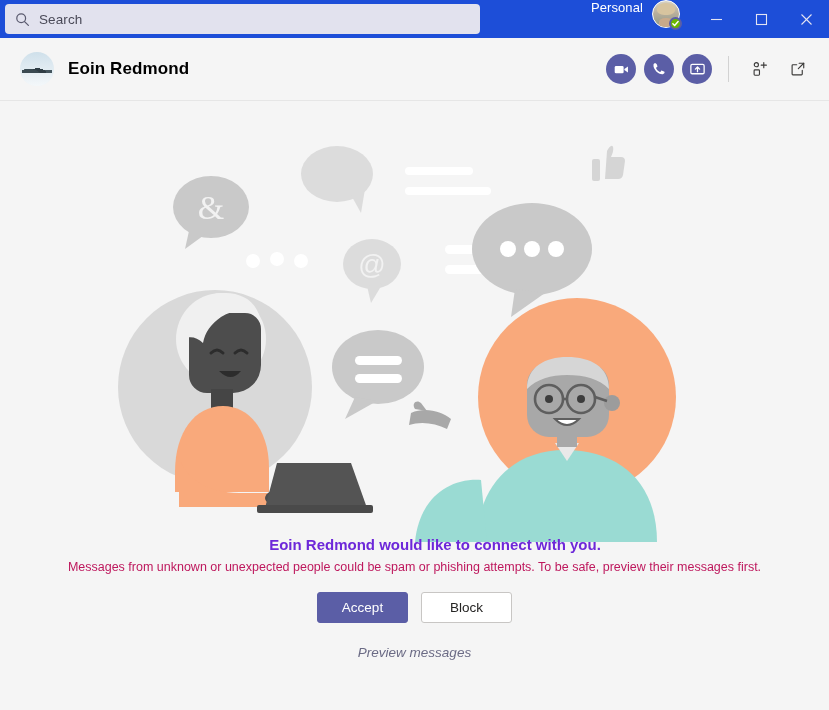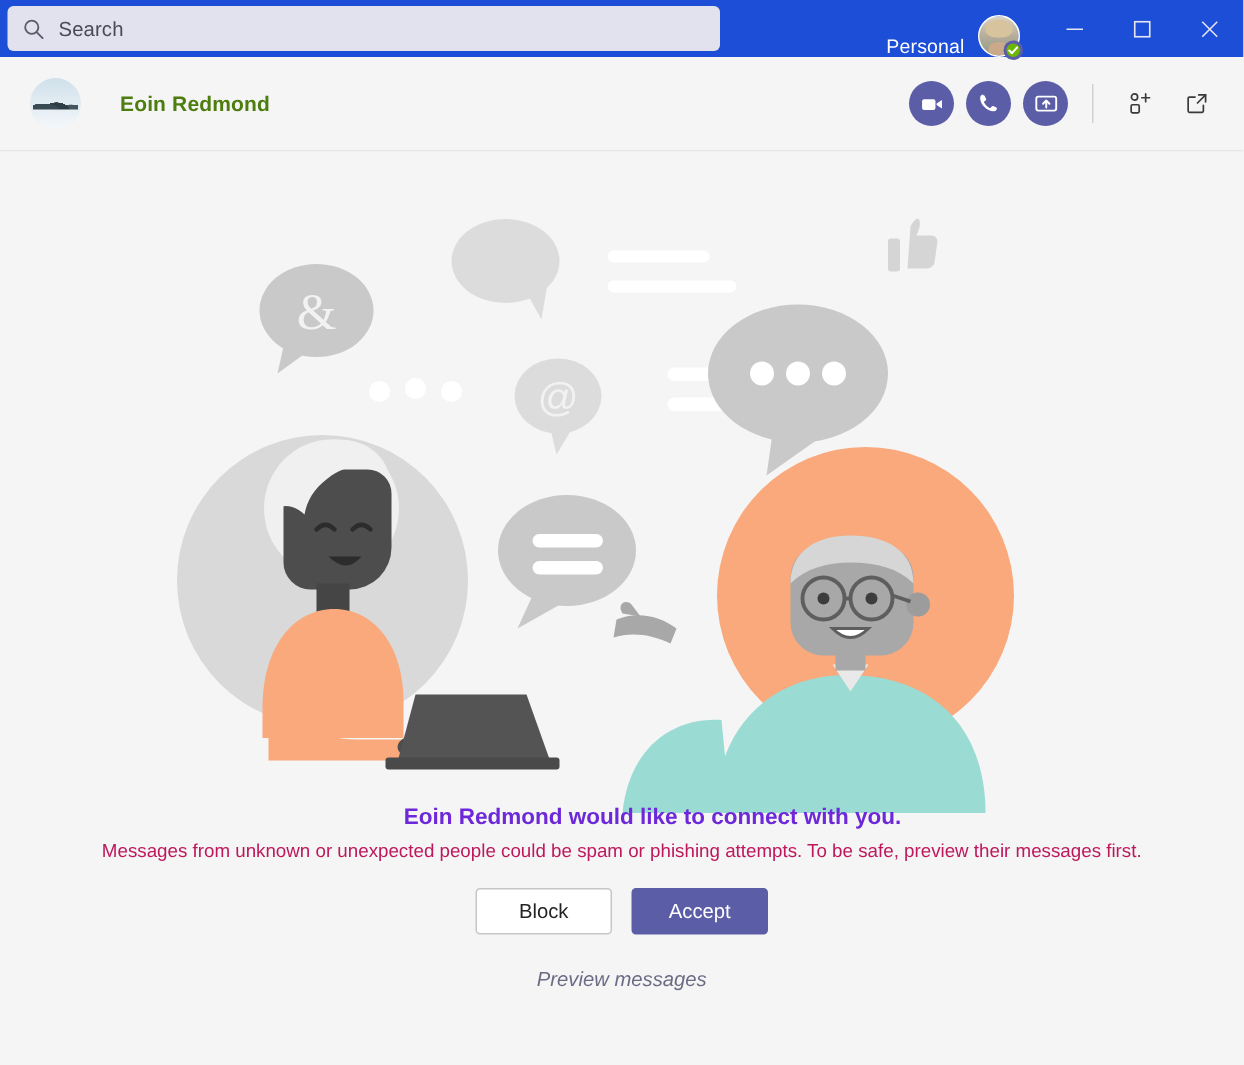--- a/index.html
+++ b/index.html
@@ -37,21 +37,21 @@
   .search-text {
     font-size: 13.5px;
     color: #4a4a58;
     letter-spacing: .1px;
   }
   .tb-right {
     position: absolute;
     right: 0; top: 0;
     height: 38px;
     display: flex;
-    align-items: flex-end;
+    align-items: flex-start;
   }
   .account-label {
     font-size: 13px;
     color: #ffffff;
     margin-right: 9px;
     letter-spacing: .1px;
   }
   .avatar-wrap {
     position: relative;
     width: 28px; height: 28px;
@@ -125,24 +125,24 @@
       radial-gradient(ellipse at 52% 100%, #2f3d45 0 40%, transparent 41%),
       radial-gradient(ellipse at 84% 100%, #44555e 0 30%, transparent 31%);
   }
   .peer-avatar::after {
     content: "";
     position: absolute;
     left: 0; bottom: 0; right: 0; height: 13px;
     background: linear-gradient(180deg,#e6eef4,#f4f8fa);
   }
   .peer-name {
-    font-size: 14px;
+    font-size: 17px;
     font-weight: bold;
-    color: #4d7c0f;
-    margin-left: 26px;
+    color: #000000;
+    margin-left: 14px;
     letter-spacing: .1px;
   }
   .header-actions {
     margin-left: auto;
     display: flex;
     align-items: center;
     gap: 8px;
   }
   .circle-action {
     width: 30px; height: 30px;
@@ -427,18 +427,18 @@
 
       <path d="M296 286 c14 -6 30 -2 40 6 l-4 10 c-12 -6 -26 -8 -38 -4 z" fill="#a8a8a8"></path>
       <path d="M300 282 c-4 -6 2 -10 6 -6 l6 8 z" fill="#a8a8a8"></path>
     </g>
   </svg>
 
   <div class="connect-title">Eoin Redmond would like to connect with you.</div>
   <div class="connect-sub">Messages from unknown or unexpected people could be spam or phishing attempts. To be safe, preview their messages first.</div>
 
   <div class="btn-row">
+    <div class="btn btn-accept">Accept</div>
     <div class="btn btn-block">Block</div>
-    <div class="btn btn-accept">Accept</div>
   </div>
 
   <div class="preview-link">Preview messages</div>
 </div>
 
 </body></html>

